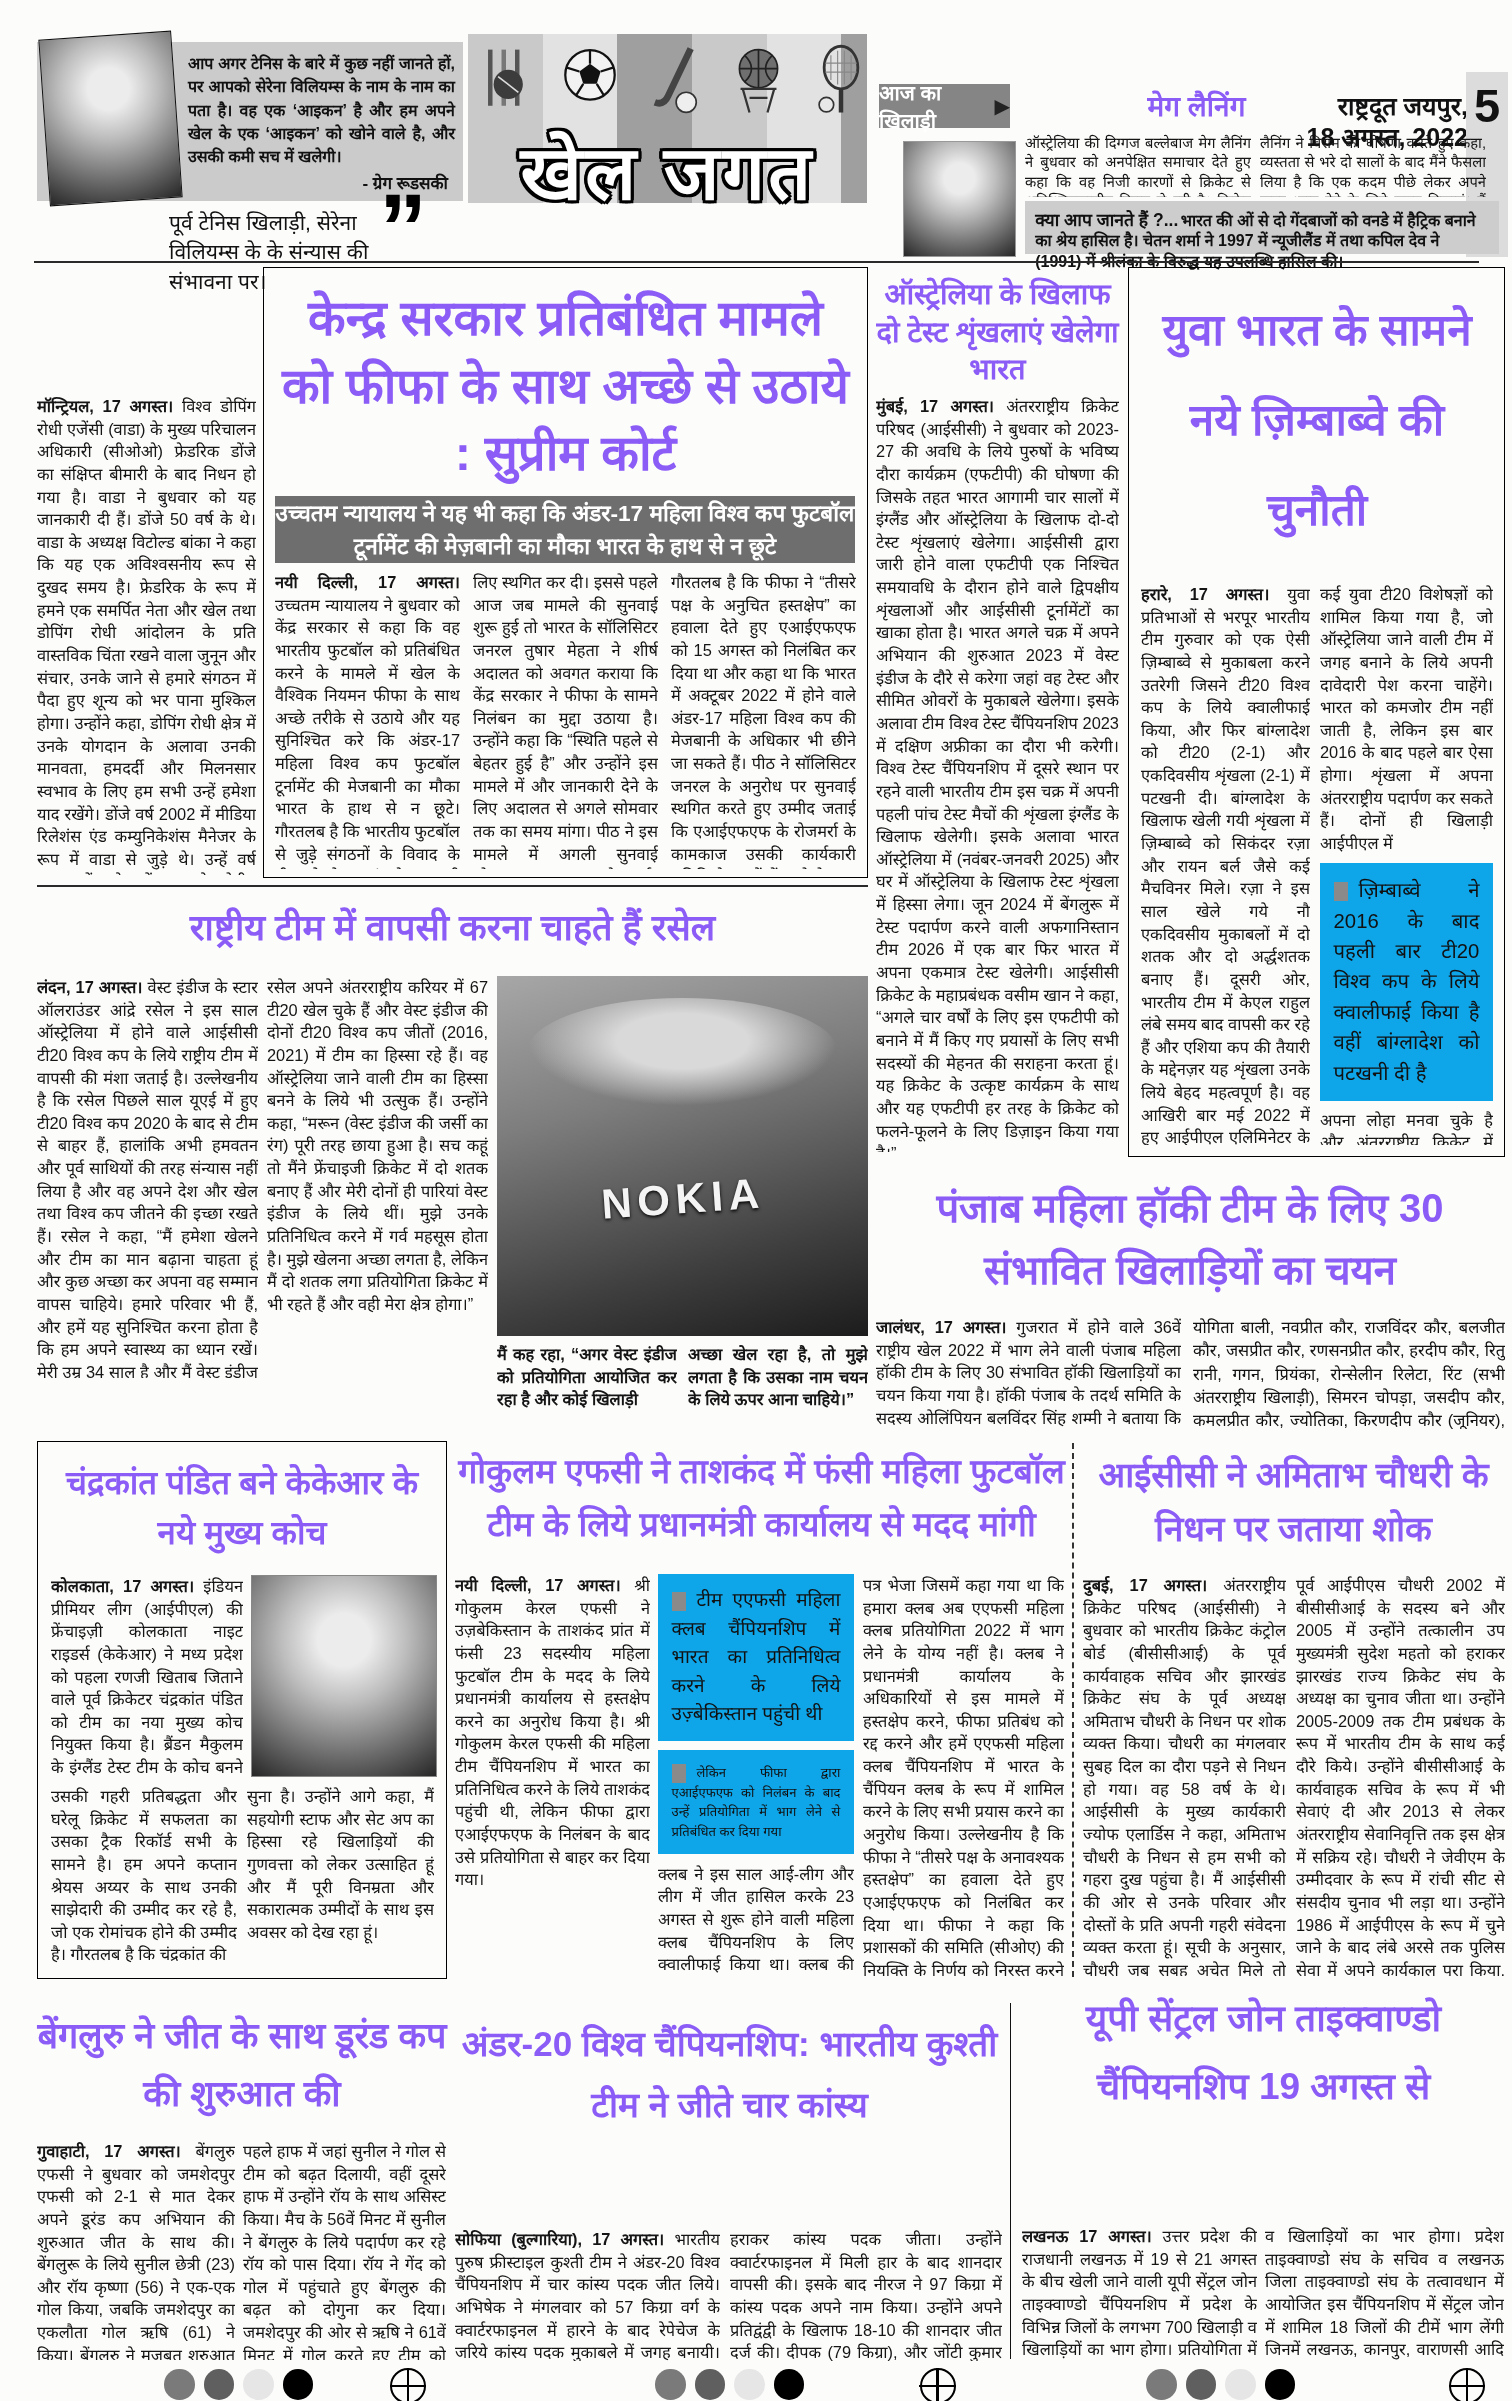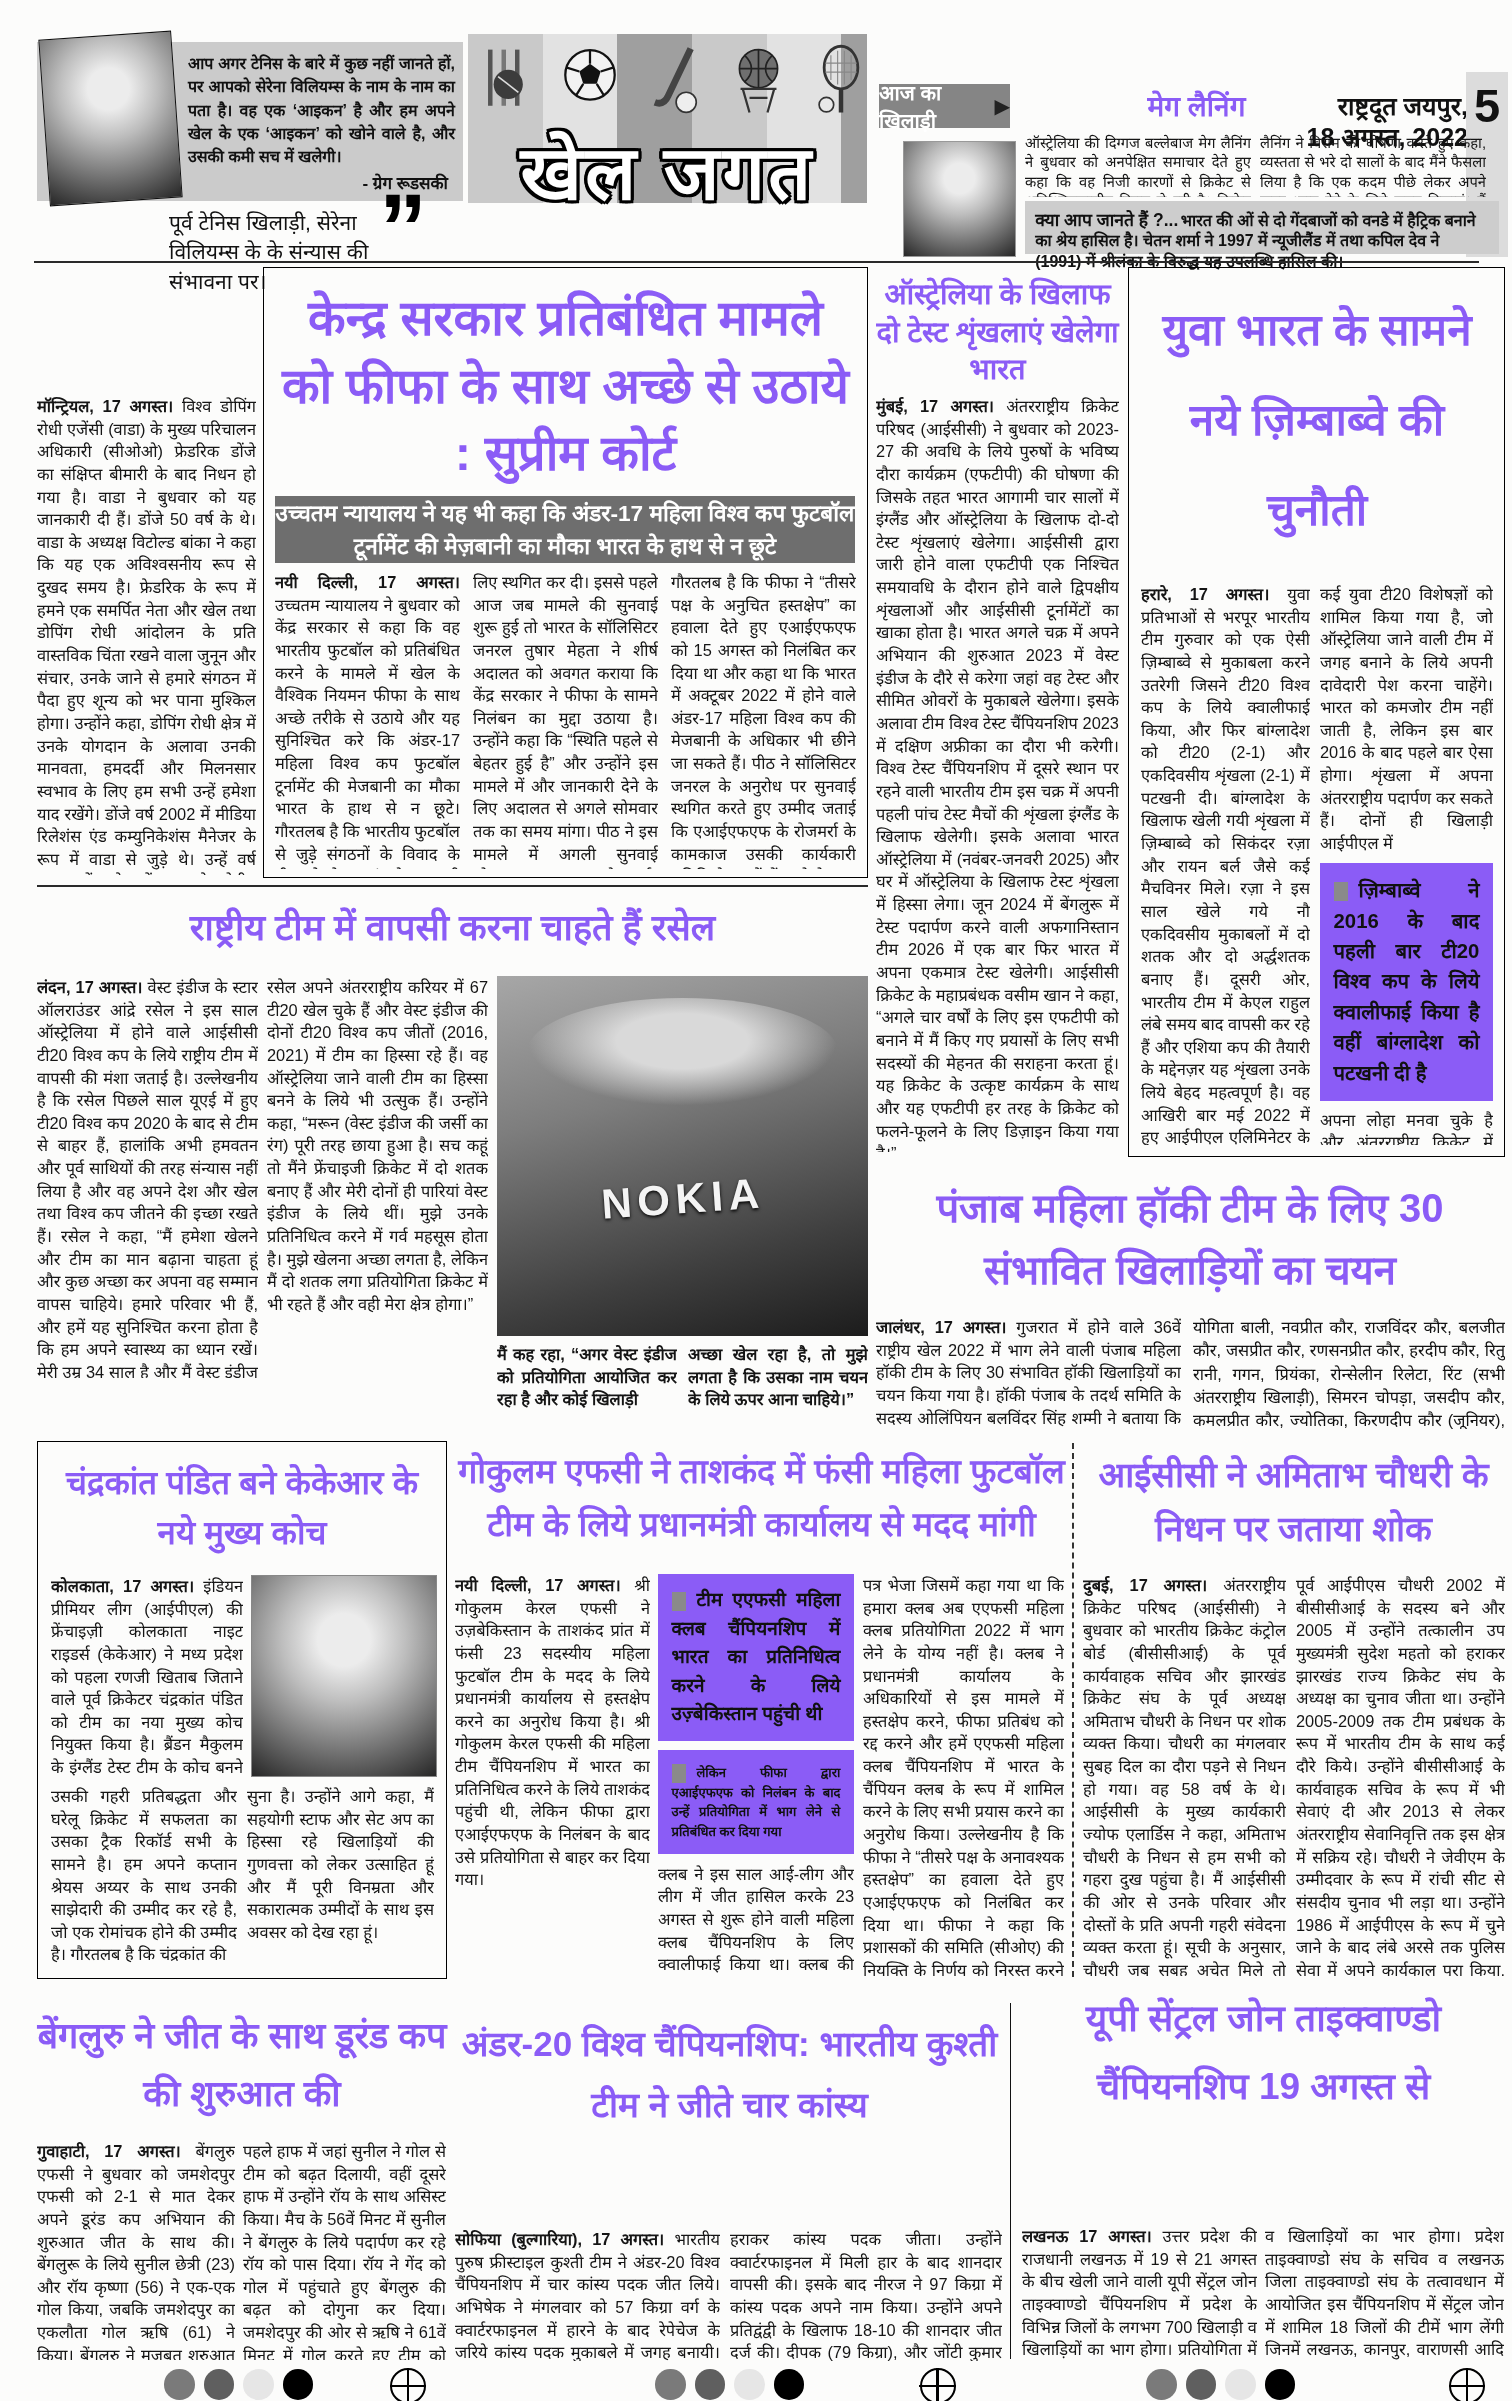--- a/index.html
+++ b/index.html
@@ -6,21 +6,21 @@
   .page{position:relative;width:1512px;height:2401px;background:#fcfcfb;overflow:hidden;
         font-family:"Liberation Sans","DejaVu Sans",sans-serif;color:#111;}
   .abs{position:absolute;}
   .hl{font-weight:bold;text-align:center;color:#8b5cf6;}
   .body{text-align:justify;font-size:16.4px;line-height:1.38;color:#151515;overflow:hidden;}
   .dateline{font-weight:bold;}
   .boxed{border:1.7px solid #000;}
   .rule{background:#2a2a2a;}
   .gray-panel{background:#cbcbcb;}
   .subhead{background:#6e6e6e;color:#fff;font-weight:bold;text-align:center;}
-  .pullquote{background:#8b5cf6;padding:12.4px 13.6px;font-weight:bold;font-size:20.3px;line-height:1.5;text-align:justify;}
+  .pullquote{background:#0ea5e9;padding:12.4px 13.6px;font-weight:normal;font-size:20.3px;line-height:1.5;text-align:justify;}
   .pq-bullet{display:inline-block;width:14.7px;height:19px;background:#8a8a8a;margin-right:10.2px;vertical-align:middle;}
   .photo{background:radial-gradient(circle at 50% 32%, #ececec 0 16%, #bdbdbd 38%, #6a6a6a 72%, #262626 100%);}
   .photo-flat{background:linear-gradient(165deg,#a7a7a7 0%,#7d7d7d 35%,#3f3f3f 75%,#1c1c1c 100%);}
   .caption{font-weight:normal;font-size:21px;line-height:1.4;}
   .masthead{background:repeating-linear-gradient(90deg,#c9c9c9 0 75px,#e2e2e2 75px 149px,#9f9f9f 149px 224px);}
   .masthead-title{color:#fff;font-weight:bold;
      text-shadow:-2.8px -2.8px 0 #000,2.8px -2.8px 0 #000,-2.8px 2.8px 0 #000,2.8px 2.8px 0 #000,0 3.4px 0 #000,0 -3.4px 0 #000,3.4px 0 0 #000,-3.4px 0 0 #000;}
   .badge{background:#858585;color:#fff;font-weight:bold;display:flex;align-items:center;justify-content:center;gap:8px;}
   .footer-dot{width:30.5px;height:30.5px;border-radius:50%;display:inline-block;margin-right:9px;}
   .regmark{width:32px;height:32px;border-radius:50%;border:2.3px solid #000;position:relative;display:inline-block;}

